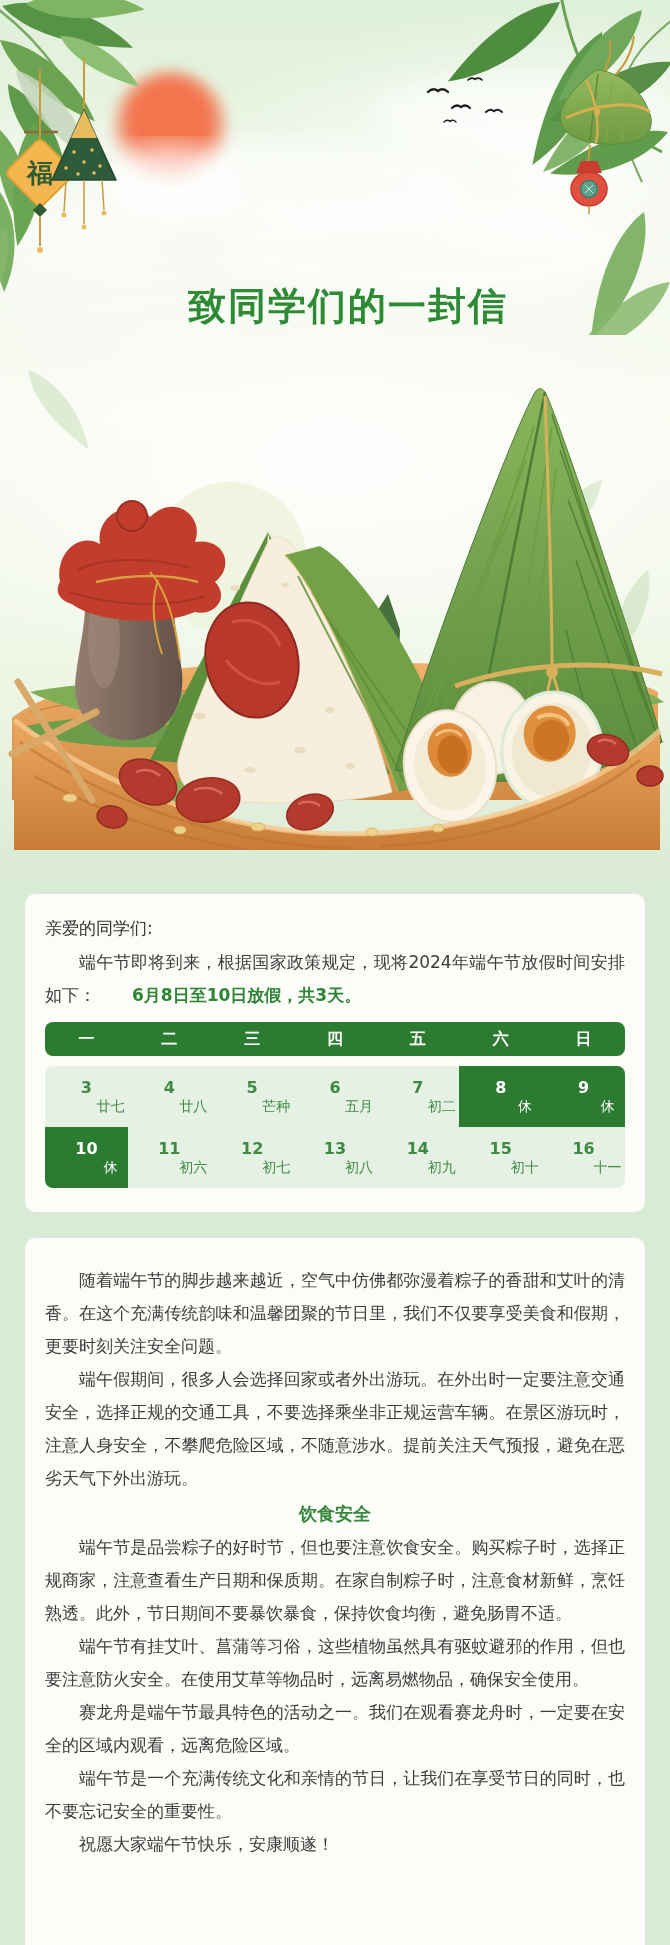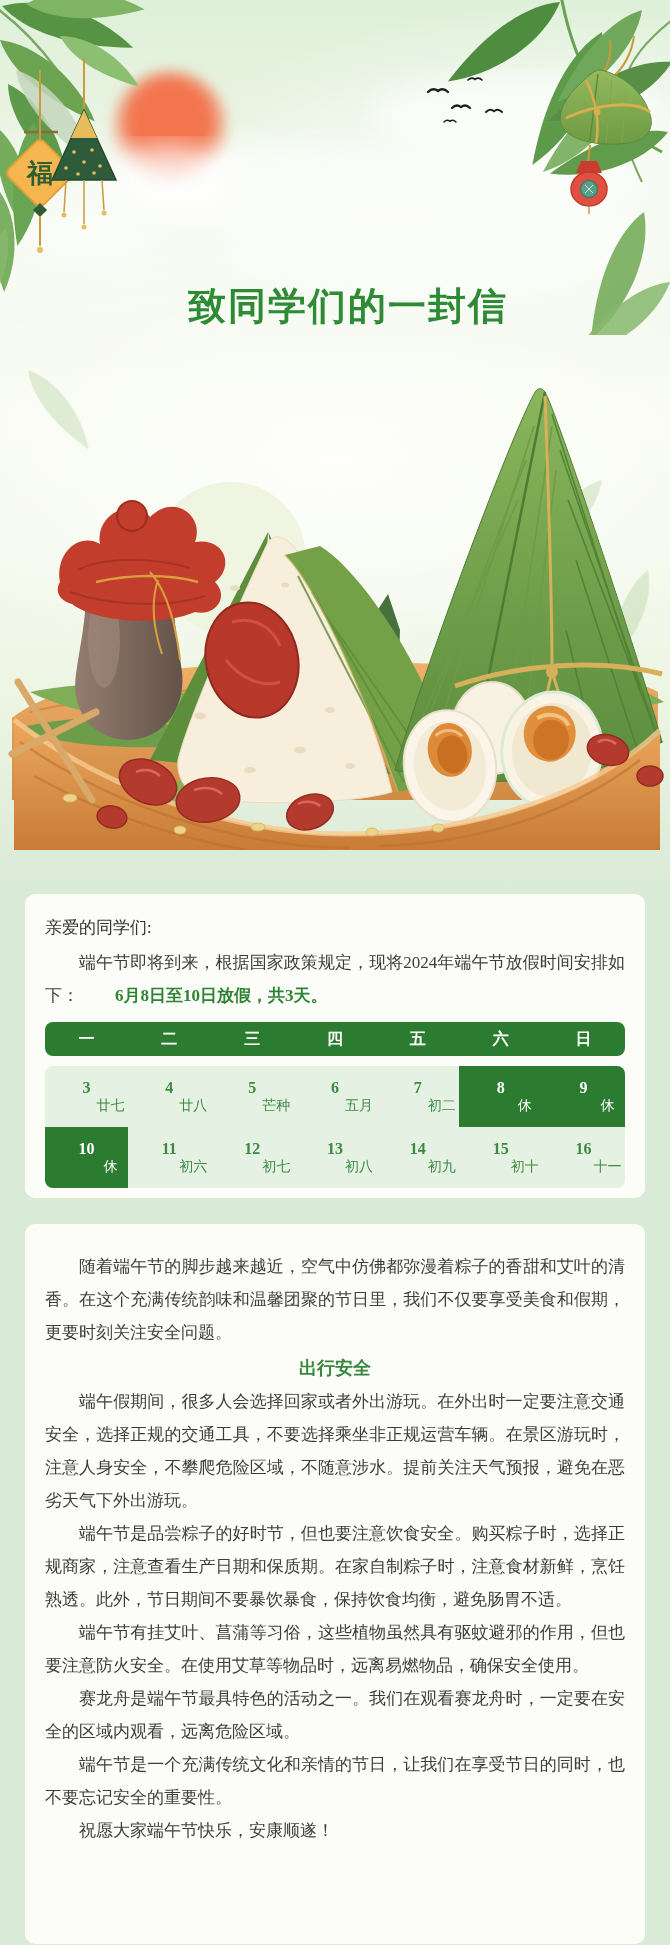--- a/index.html
+++ b/index.html
@@ -20,21 +20,21 @@
       radial-gradient(ellipse 640px 300px at 50% 52%, rgba(255,255,255,.85), rgba(255,255,255,0) 75%),
       linear-gradient(180deg,#def0d9 0%,#e7f3e0 12%,#f0f7e9 28%,#f8fbf1 46%,#f4f9ec 64%,#ecf4e2 80%,#d9ead6 100%);}
   .hero-title{position:absolute;top:281px;left:13px;width:100%;margin:0;text-align:center;
     font-size:38px;font-weight:bold;letter-spacing:2px;color:var(--accent-green);}
   .deco-svg{position:absolute;top:0;left:0;display:block;}
   .food-svg{position:absolute;top:330px;left:0;display:block;}
 
   
   .letter-area{background:var(--page-bg-green);padding:4px 25px 0;height:1055px;}
   .card{background:var(--card-bg);border-radius:10px;}
-  .card-intro{padding:12px 20px 10px;font-family:Liberation Serif, serif;}
+  .card-intro{padding:12px 20px 24px;}
   .card-body{margin-top:26px;padding:26px 20px 40px;min-height:720px;}
   .salutation{margin:6px 0 2px;font-size:17px;line-height:32px;color:#333;}
   .para{margin:0;font-size:17px;line-height:33px;color:var(--body-text);
     text-align:justify;text-indent:2em;}
   .hl{color:var(--highlight-green);font-weight:bold;margin-left:36px;}
 
   
   .cal-head{margin-top:10px;height:34px;border-radius:8px;background:var(--calendar-header-green);
     display:grid;grid-template-columns:repeat(7,1fr);align-items:center;text-align:center;}
   .cal-head span{color:#fff;font-size:16px;font-weight:bold;}
@@ -408,23 +408,23 @@
             <span class="cal-day">16</span>
             <span class="cal-lunar">十一</span>
           </div>
         </div>
       </div>
     </section>
 
     <section class="card card-body">
       <p class="para">随着端午节的脚步越来越近，空气中仿佛都弥漫着粽子的香甜和艾叶的清香。在这个充满传统韵味和温馨团聚的节日里，我们不仅要享受美食和假期，更要时刻关注安全问题。</p>
 
-      <h2 class="sec-h">出行安全</h2>
       <p class="para">端午假期间，很多人会选择回家或者外出游玩。在外出时一定要注意交通安全，选择正规的交通工具，不要选择乘坐非正规运营车辆。在景区游玩时，注意人身安全，不攀爬危险区域，不随意涉水。提前关注天气预报，避免在恶劣天气下外出游玩。</p>
 
+      <h2 class="sec-h">饮食安全</h2>
       <p class="para">端午节是品尝粽子的好时节，但也要注意饮食安全。购买粽子时，选择正规商家，注意查看生产日期和保质期。在家自制粽子时，注意食材新鲜，烹饪熟透。此外，节日期间不要暴饮暴食，保持饮食均衡，避免肠胃不适。</p>
 
       <p class="para">端午节有挂艾叶、菖蒲等习俗，这些植物虽然具有驱蚊避邪的作用，但也要注意防火安全。在使用艾草等物品时，远离易燃物品，确保安全使用。</p>
 
       <p class="para">赛龙舟是端午节最具特色的活动之一。我们在观看赛龙舟时，一定要在安全的区域内观看，远离危险区域。</p>
 
       <p class="para">端午节是一个充满传统文化和亲情的节日，让我们在享受节日的同时，也不要忘记安全的重要性。</p>
       <p class="para">祝愿大家端午节快乐，安康顺遂！</p>
     </section>
   </main>

